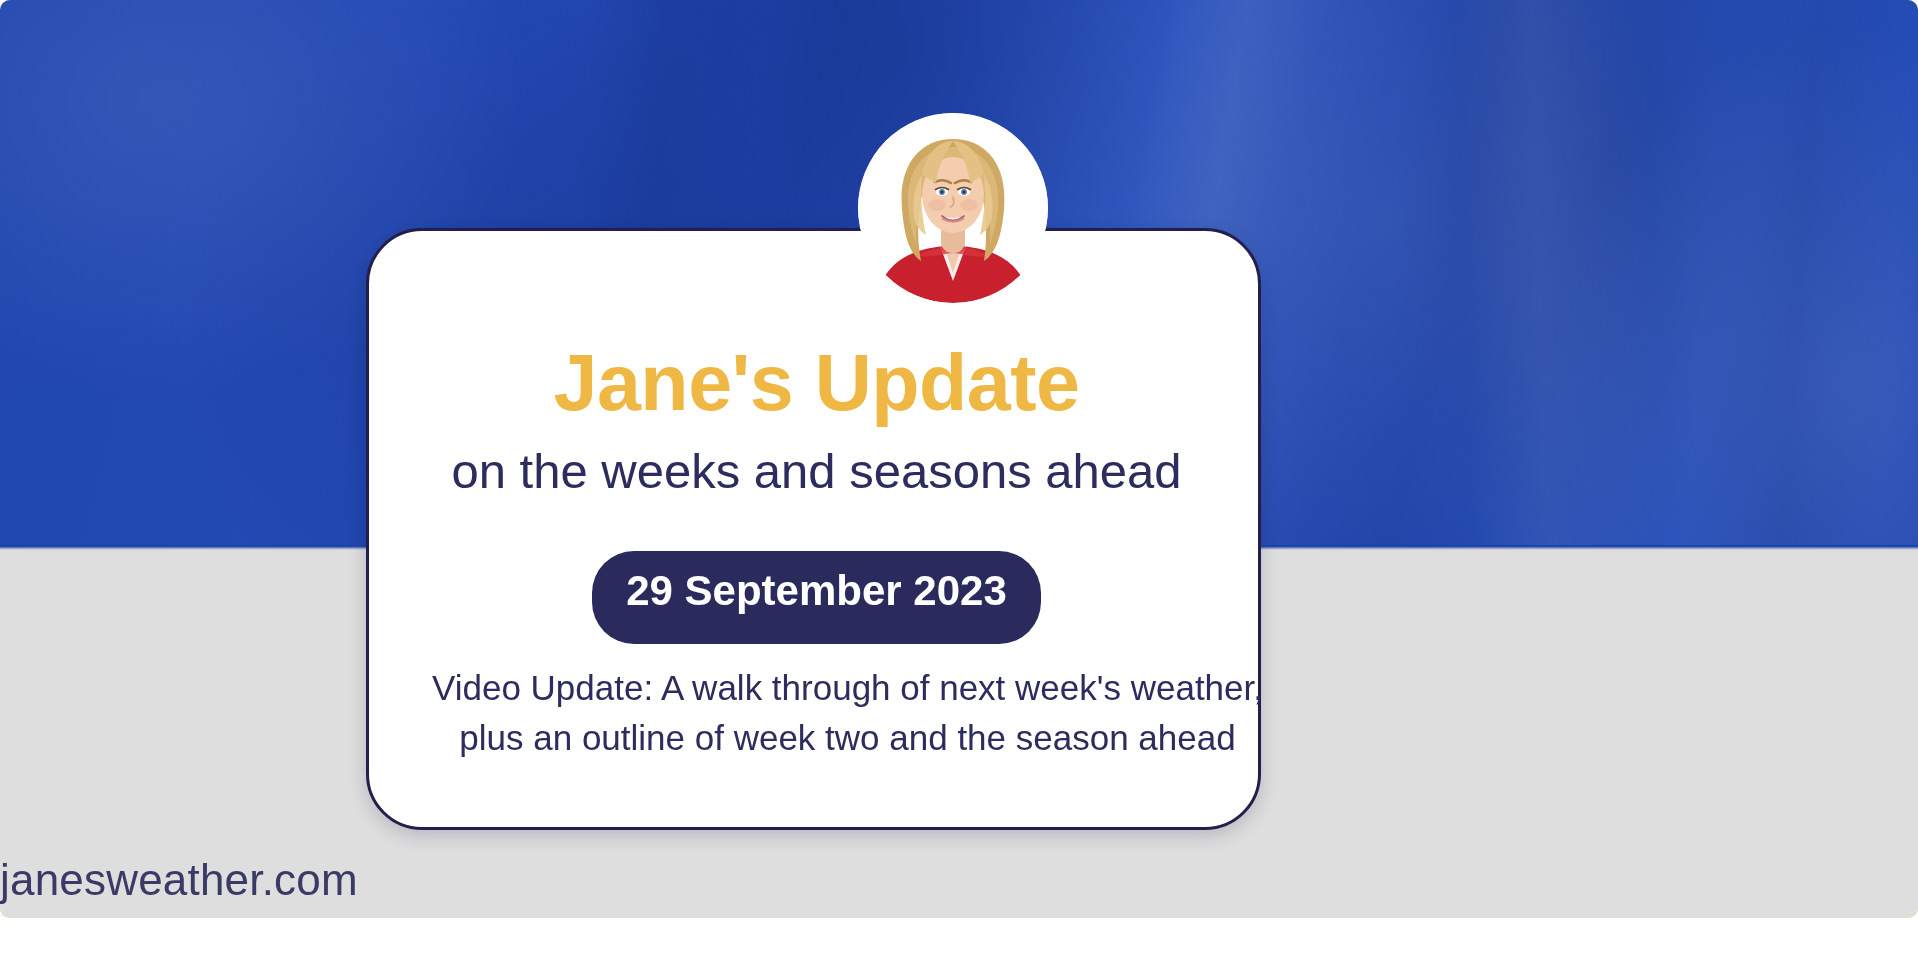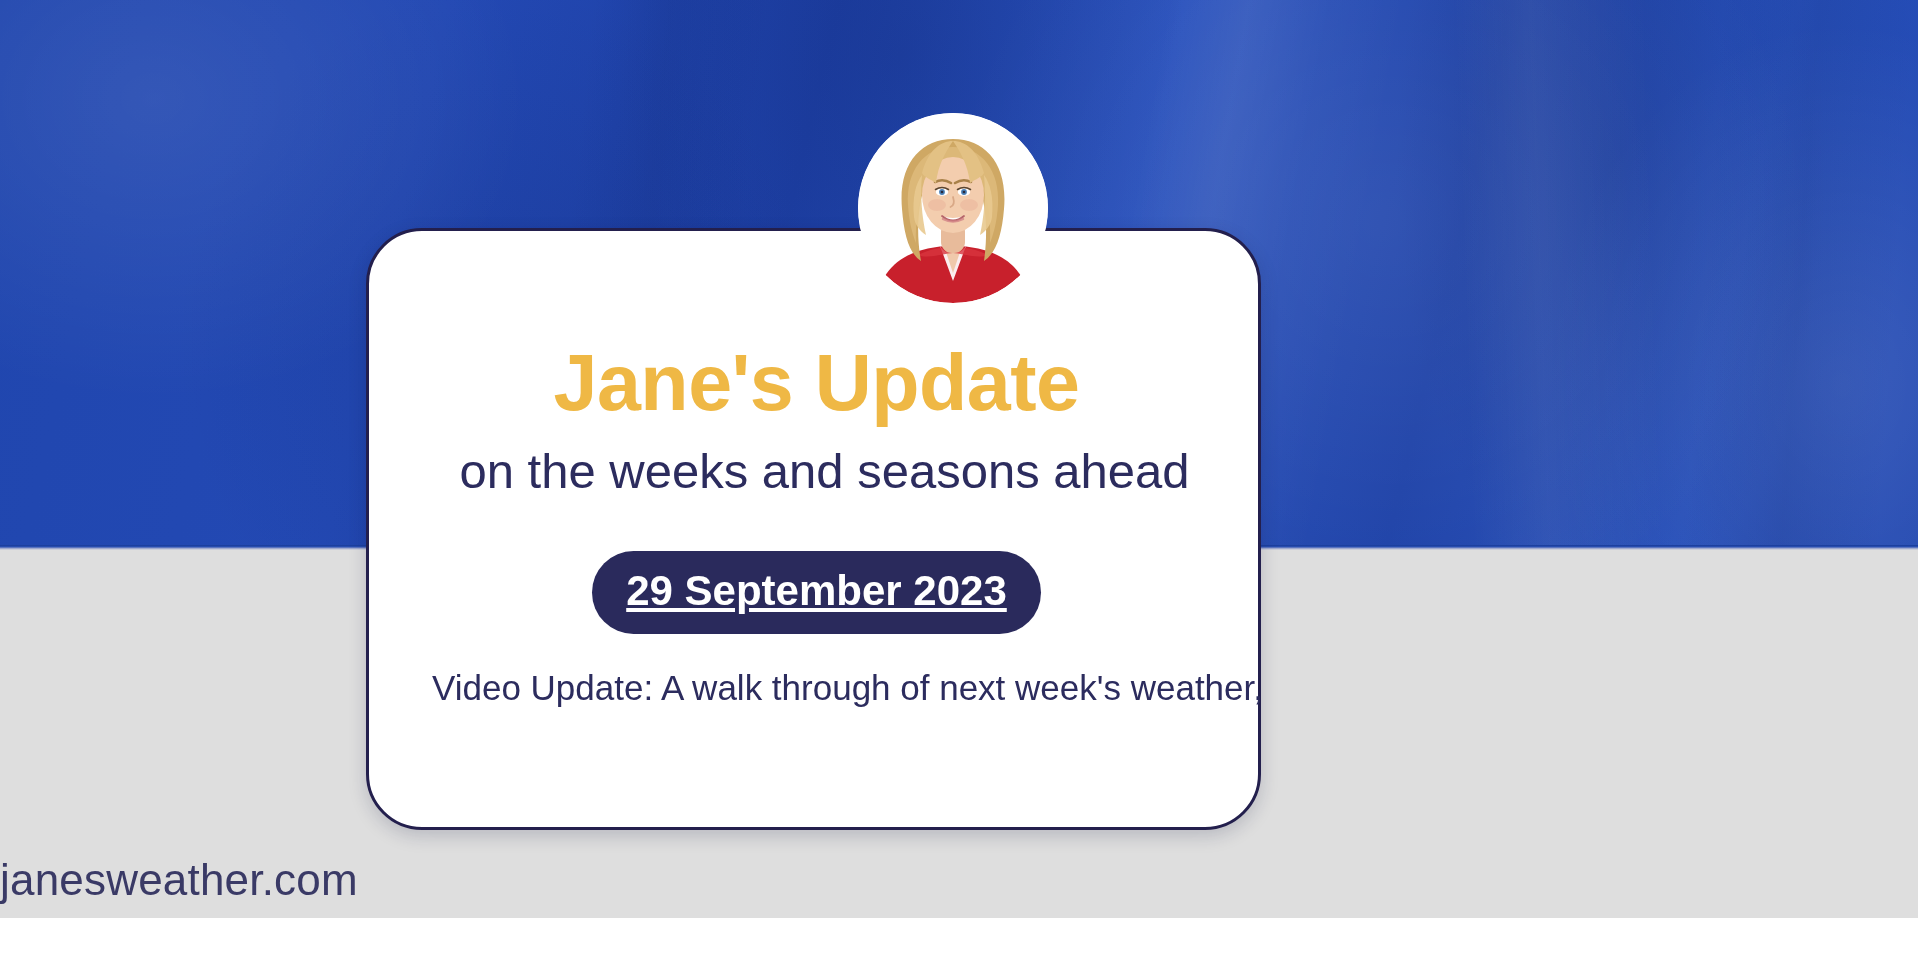--- a/index.html
+++ b/index.html
@@ -12,20 +12,21 @@
     font-family: "Liberation Sans", sans-serif;
     -webkit-font-smoothing: antialiased;
   }
 
   .stage {
     position: relative;
     width: 1918px;
     height: 918px;
     overflow: hidden;
     background: #fde047;
+    border-radius: 10px;
   }
 
   
   .bg-gray {
     position: absolute;
     left: 0; top: 0;
     width: 1918px;
     height: 958px;
     background: #dedede;
   }
@@ -124,44 +125,42 @@
     position: absolute;
     left: 0;
     top: 215px;
     width: 895px;
     text-align: center;
     font-size: 49px;
     line-height: 1.05;
     font-weight: normal;
     color: #2c2c5e;
     white-space: nowrap;
-    padding-left: 8px;
   }
 
   .date-pill-wrap {
     position: absolute;
     left: 0;
     top: 320px;
     width: 895px;
     display: flex;
     justify-content: center;
   }
 
   .date-pill {
     display: inline-block;
     background: #2a2a5c;
     color: #ffffff;
     font-size: 42px;
     font-weight: bold;
     line-height: 1;
-    padding: 19px 34px 22px 34px;
+    padding: 19px 34px 32px 34px;
     border-radius: 42px;
     letter-spacing: 0px;
     white-space: nowrap;
-    text-decoration: underline;
   }
 
   .body-copy {
     position: absolute;
     left: 0;
     top: 432px;
     width: 895px;
     text-align: center;
     font-size: 35px;
     line-height: 1.42;
@@ -198,20 +197,21 @@
       <div class="title">Jane's Update</div>
 
       <div class="subtitle">on the weeks and seasons ahead</div>
 
       <div class="date-pill-wrap">
         <span class="date-pill">29 September 2023</span>
       </div>
 
       <div class="body-copy">
         <span class="line">Video Update: A walk through of next week's weather,</span>
+        <span class="line">plus an outline of week two and the season ahead</span>
       </div>
 
     </div>
   </div>
 
   <div class="avatar">
     <svg viewBox="0 0 190 190" xmlns="http://www.w3.org/2000/svg" aria-hidden="true">
       <defs>
         <clipPath id="avclip">
             <circle cx="95" cy="95" r="95"></circle>

